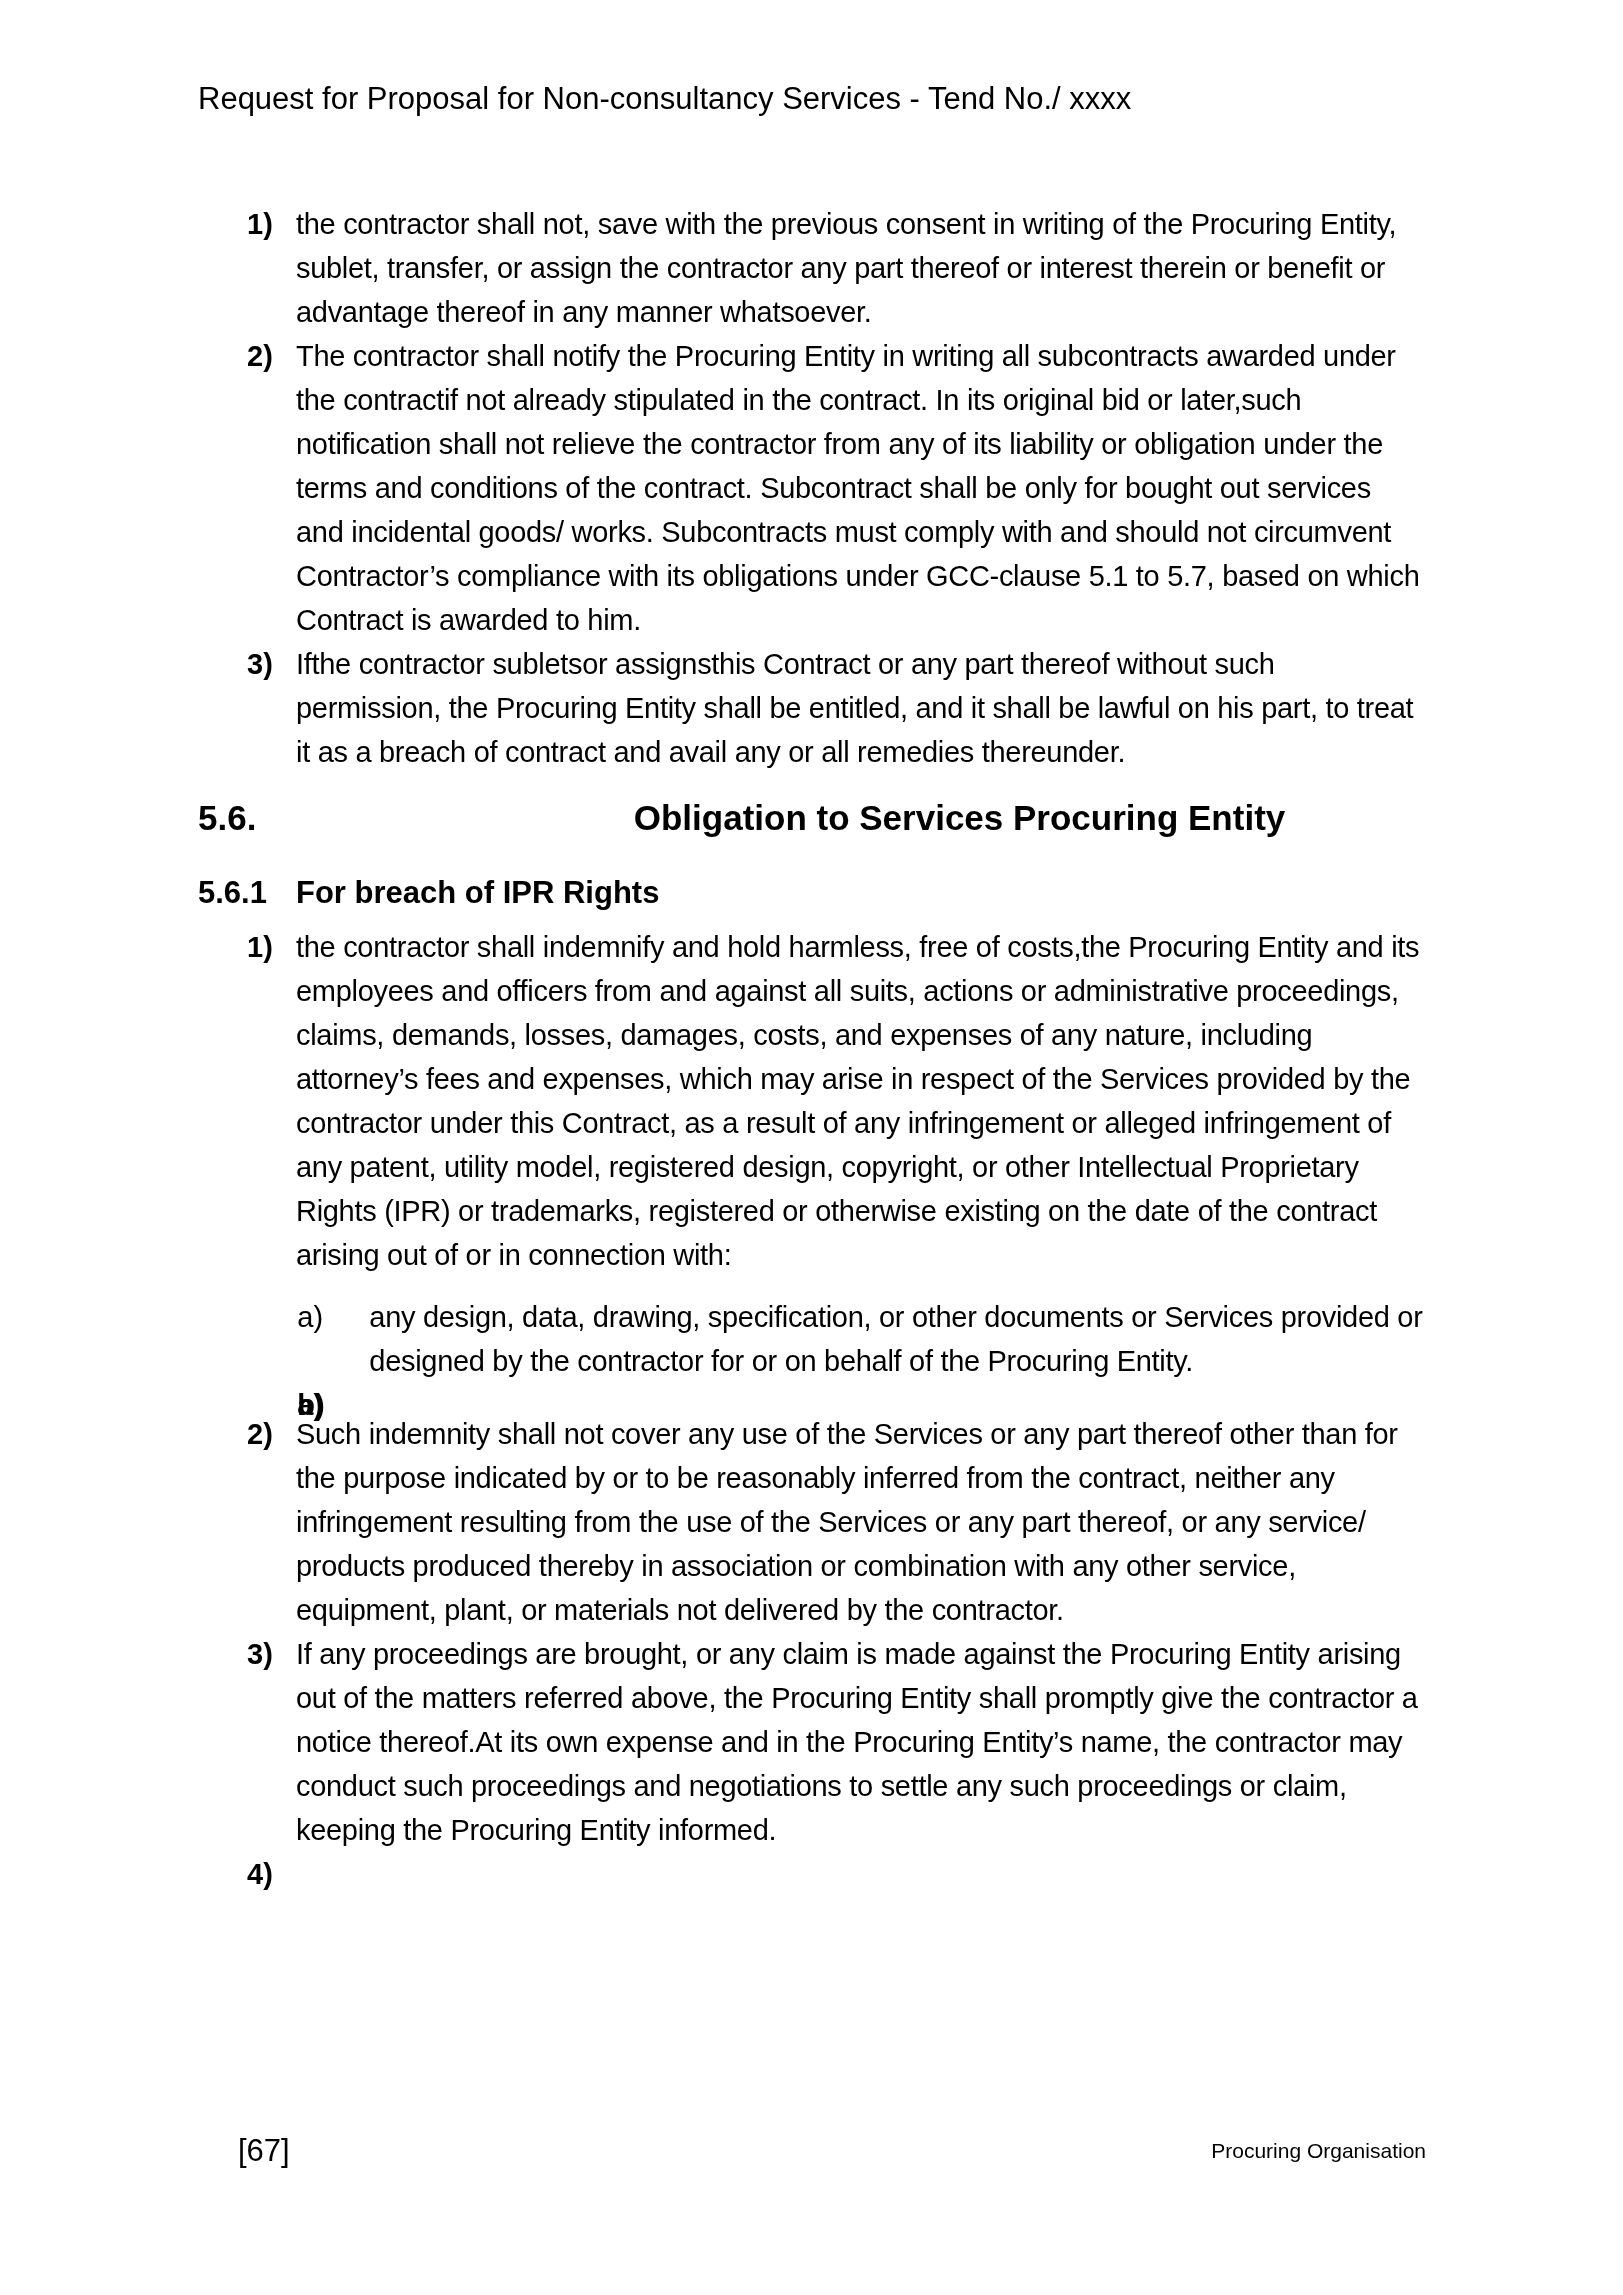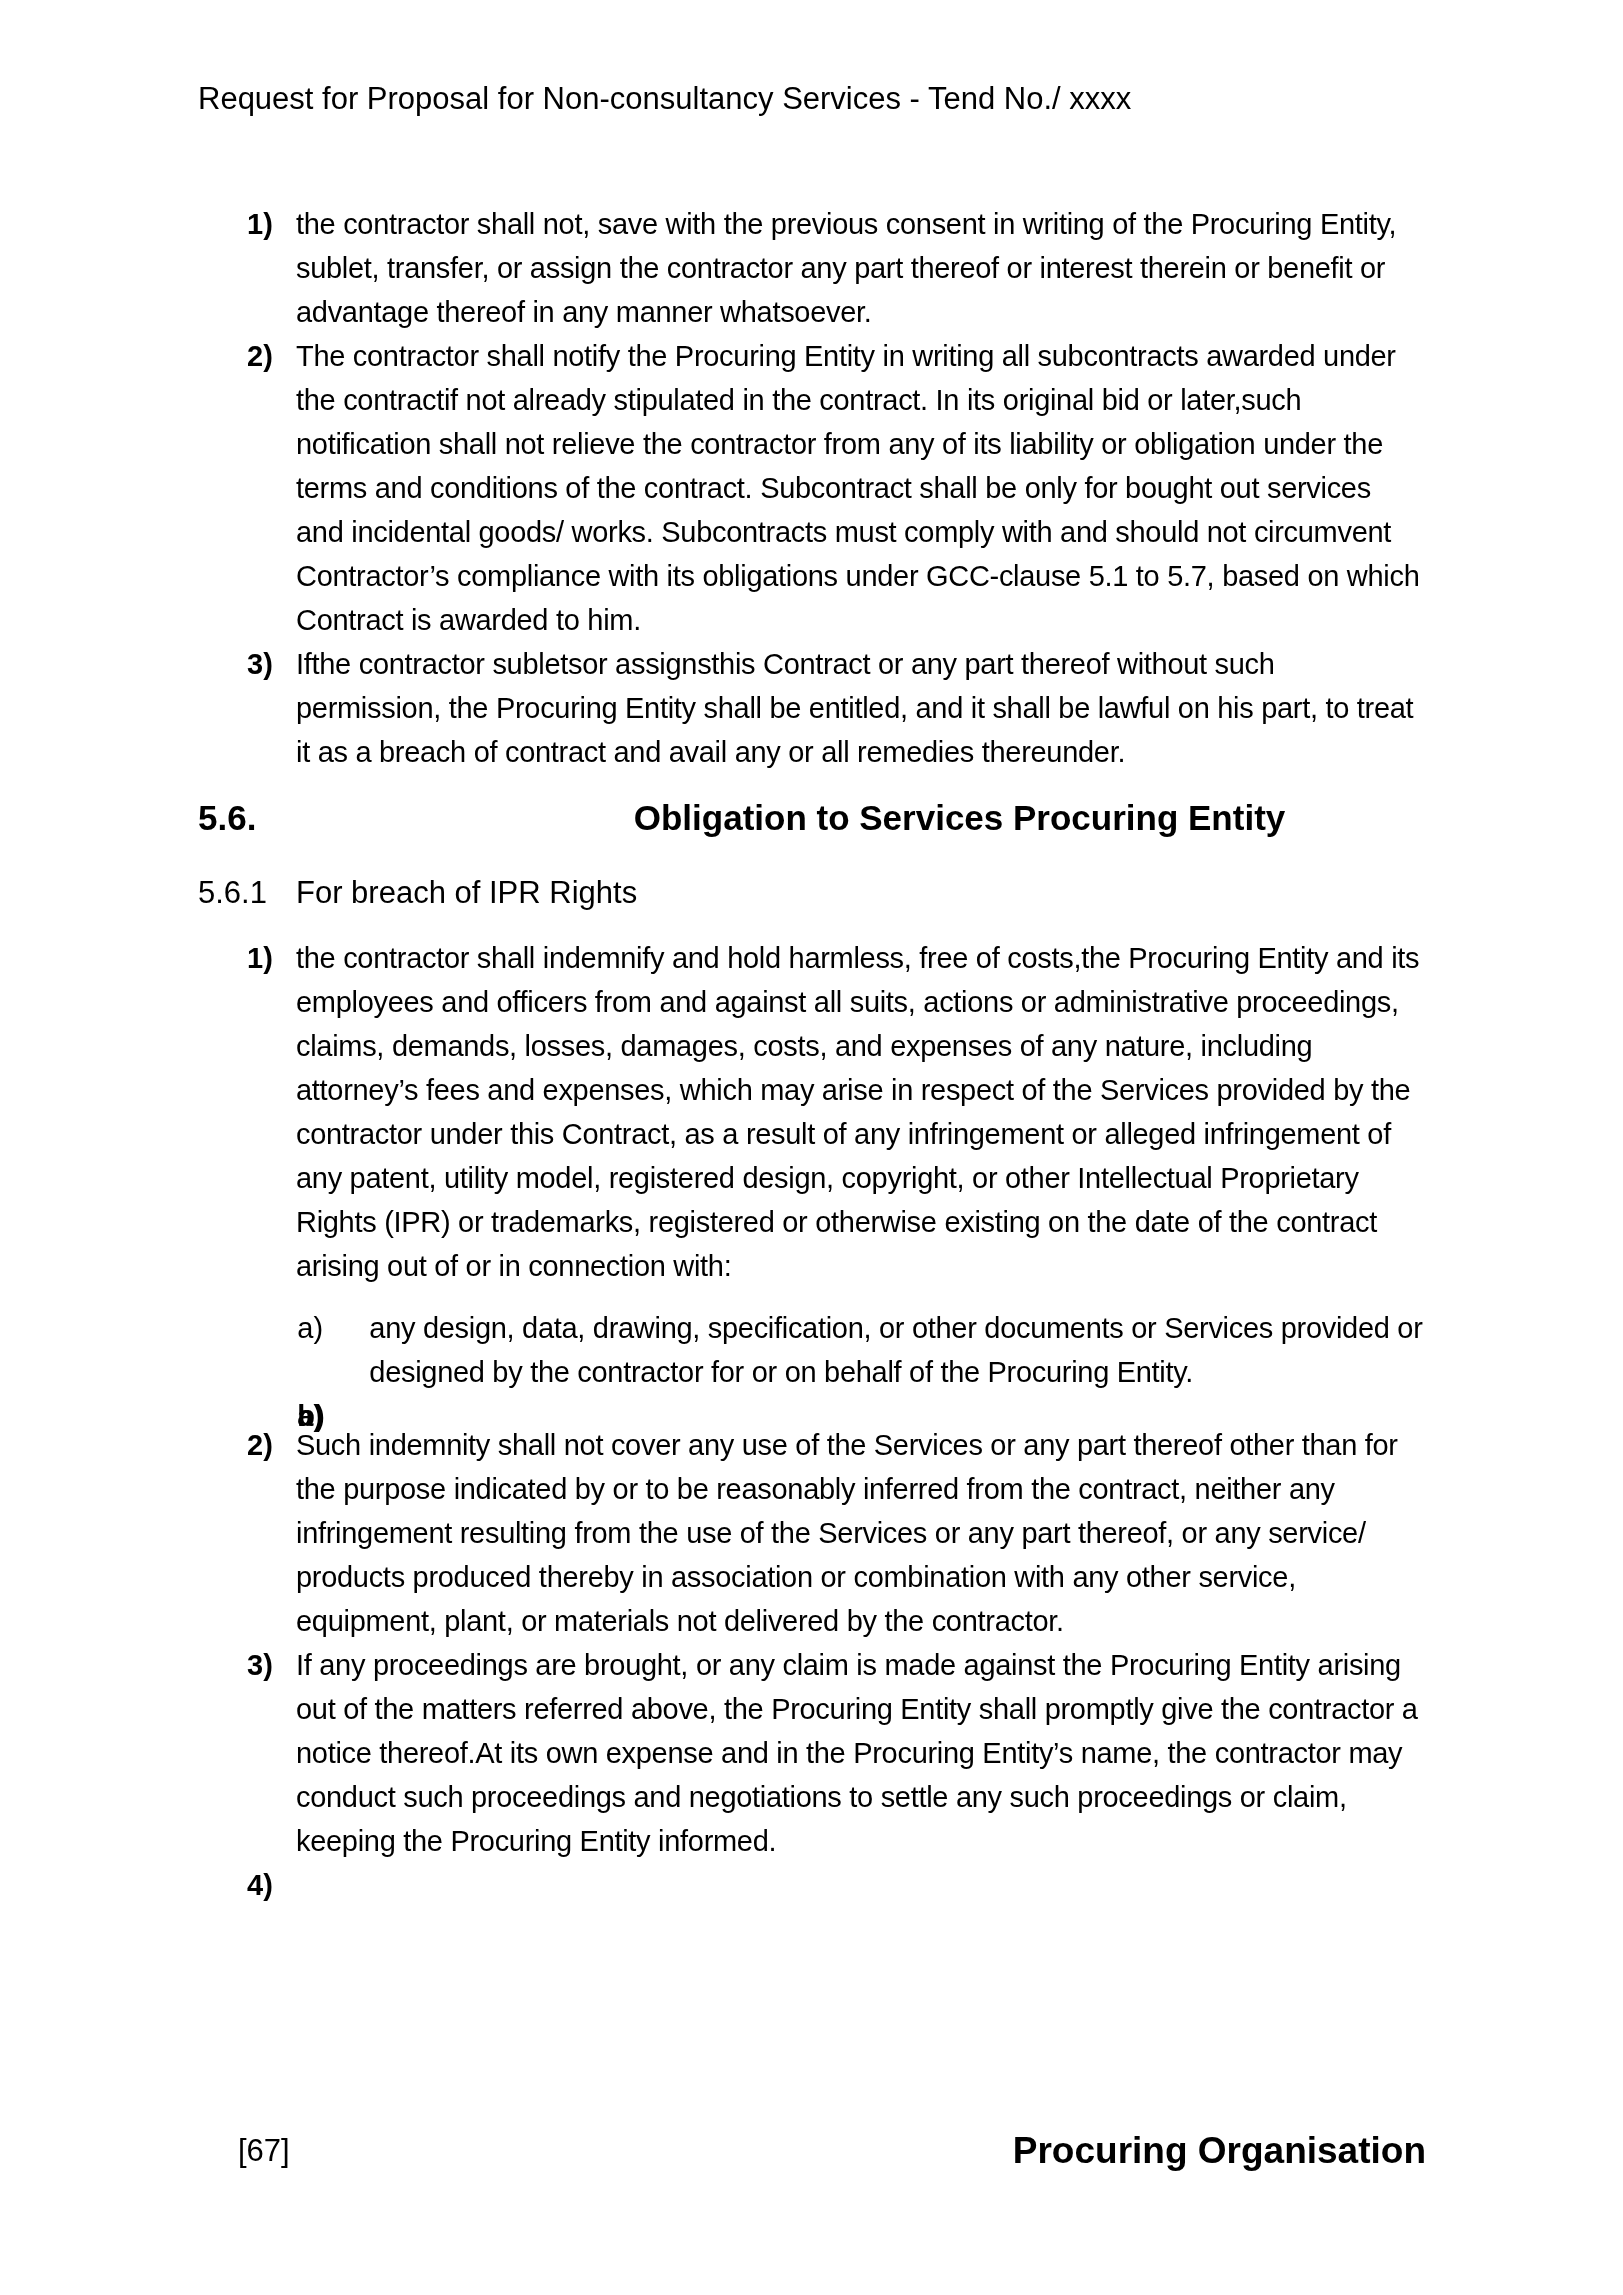--- a/index.html
+++ b/index.html
@@ -52,24 +52,24 @@
     font-size:35px;
     line-height:44px;
     margin-top:22px;
     margin-bottom:31px;
     text-align:center;
   }
   .h-sub{
     position:relative;
     margin-left:198px;
     padding-left:98px;
-    font-weight:normal;
+    font-weight:bold;
     font-size:31px;
     line-height:44px;
-    margin-bottom:21px;
+    margin-bottom:10px;
   }
   .h-section .num,.h-sub .num{
     position:absolute;
     left:0;
     top:0;
   }
   .sublist{
     margin-top:17.7px;
   }
   .subli{
@@ -95,23 +95,22 @@
     position:absolute;
     left:238px;
     top:2132px;
     font-size:31px;
     line-height:37px;
   }
   .footer-right{
     position:absolute;
     right:197px;
     top:2132px;
-    font-size:37px;
+    font-size:21px;
     line-height:37px;
-    font-weight:bold;
   }
 </style>
 </head>
 <body>
 
 <div class="page">
 
   <div class="header">Request for Proposal for Non-consultancy Services - Tend No./ xxxx</div>
 
   <div class="content">

